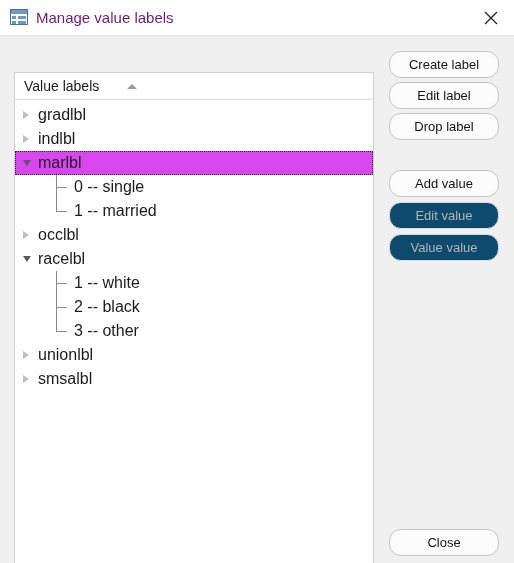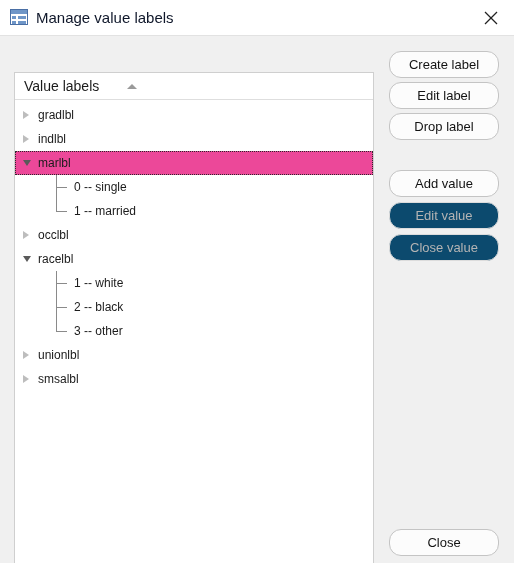--- a/index.html
+++ b/index.html
@@ -50,21 +50,21 @@
   .title-icon .c2 { left: 7px; top: 6px; width: 8px; height: 3px; }
   .title-icon .c3 { left: 1px; top: 11px; width: 4px; height: 3px; }
   .title-icon .c4 { left: 7px; top: 11px; width: 8px; height: 3px; }
 
   .title-text {
     position: absolute;
     left: 36px; top: 0;
     height: 36px;
     line-height: 36px;
     font-size: 15px;
-    color: #0f172a;
+    color: #701a75;
     white-space: nowrap;
   }
   .close-x {
     position: absolute;
     right: 0; top: 0;
     width: 46px; height: 35px;
     display: flex;
     align-items: center;
     justify-content: center;
     cursor: default;
@@ -112,21 +112,21 @@
     padding-top: 3px;
   }
   .row {
     position: relative;
     height: 24px;
     line-height: 24px;
     white-space: nowrap;
     box-sizing: border-box;
   }
   .row.selected {
-    background: #ec4899;
+    background: #d946ef;
     border: 1px dotted #2b2b2b;
     line-height: 22px;
   }
   .twisty {
     position: absolute;
     left: 8px;
     top: 50%;
     margin-top: -4px;
     width: 0; height: 0;
   }
@@ -140,21 +140,21 @@
     border-right: 4px solid transparent;
     border-top: 6px solid #5a5a5a;
     margin-top: -3px;
   }
   .row.selected .twisty { left: 7px; }
 
   .node-label {
     position: absolute;
     left: 23px;
     top: 0;
-    font-size: 12px;
+    font-size: 16px;
     color: #1b1b1b;
   }
   .row.selected .node-label { left: 22px; }
 
   .row.child .node-label {
     left: 59px;
   }
   .connector {
     position: absolute;
     left: 41px;
@@ -313,15 +313,15 @@
 
   </div>
 </div>
 
 <button class="btn" id="btn-create">Create label</button>
 <button class="btn" id="btn-edit">Edit label</button>
 <button class="btn" id="btn-drop">Drop label</button>
 
 <button class="btn" id="btn-addval">Add value</button>
 <button class="btn disabled" id="btn-editval" disabled="">Edit value</button>
-<button class="btn disabled" id="btn-remval" disabled="">Close value</button>
+<button class="btn disabled" id="btn-remval" disabled="">Value value</button>
 
 <button class="btn" id="btn-close">Close</button>
 
 </body></html>

